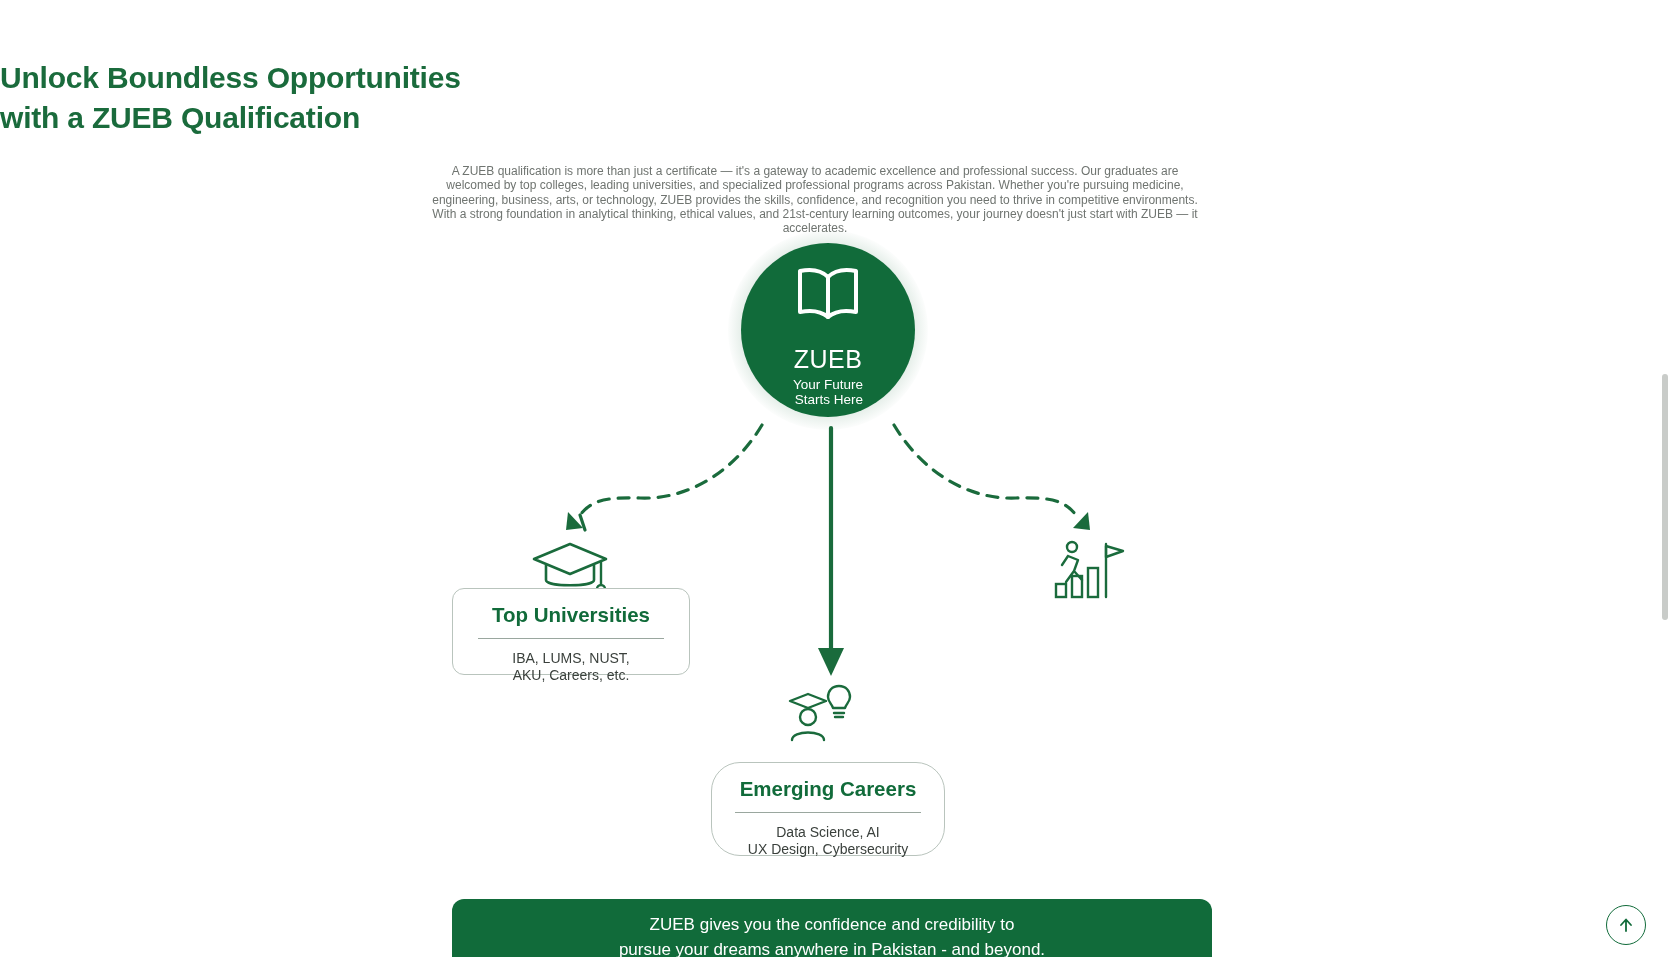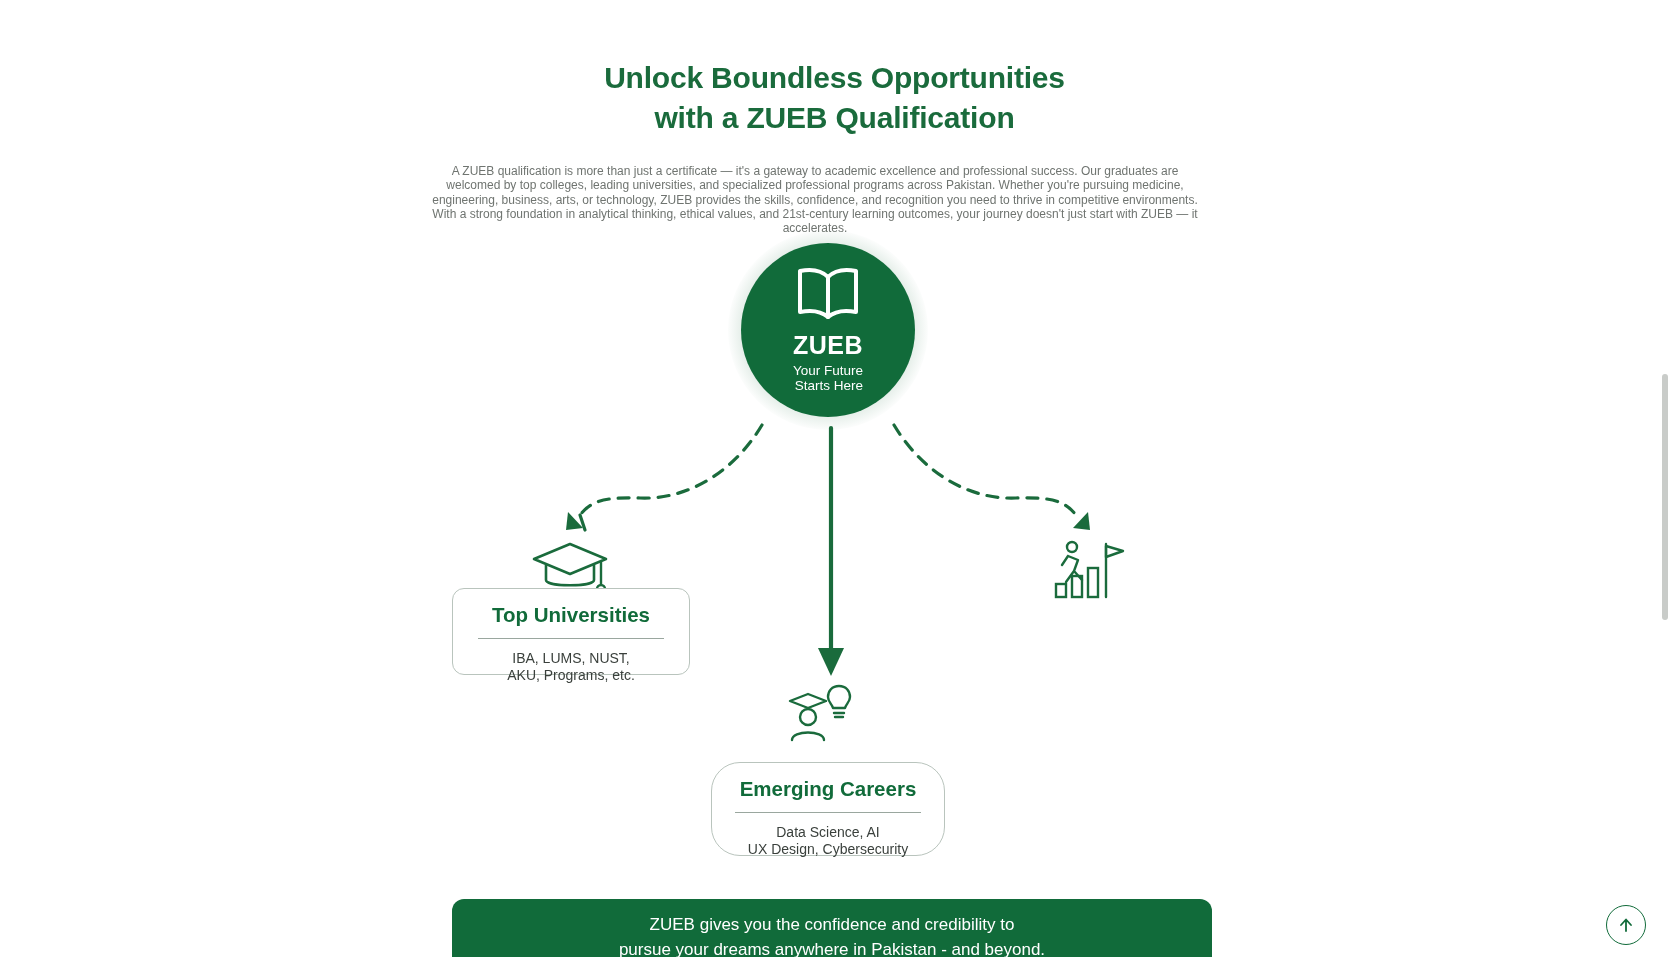--- a/index.html
+++ b/index.html
@@ -21,21 +21,20 @@
     background: #ffffff;
     overflow: hidden;
   }
 
   
   .heading {
     position: absolute;
     top: 58px;
     left: 0;
     width: 1669px;
-    text-align: center;
     color: #1a6b3c;
     font-weight: bold;
     font-size: 30px;
     line-height: 40px;
     letter-spacing: -0.2px;
   }
   .heading .line2 { display: block; }
 
   
   .intro {
@@ -74,23 +73,23 @@
     display: flex;
     flex-direction: column;
     align-items: center;
     justify-content: flex-start;
     padding-top: 22px;
     box-sizing: border-box;
   }
   .hub-icon { width: 72px; height: 58px; }
   .hub-title {
     font-size: 25px;
-    font-weight: bold;
+    font-weight: normal;
     letter-spacing: 0.5px;
-    margin-top: 8px;
+    margin-top: 22px;
   }
   .hub-sub {
     font-size: 13.5px;
     font-weight: normal;
     line-height: 15px;
     text-align: right;
     margin-top: 3px;
   }
 
   
@@ -261,21 +260,21 @@
     <rect x="40" y="30" width="10" height="29" fill="none" stroke="#1a6b3c" stroke-width="2.4"></rect>
     <path d="M58,6 L58,59" fill="none" stroke="#1a6b3c" stroke-width="2.4" stroke-linecap="round"></path>
     <path d="M58,8 L75,13 L58,19 Z" fill="none" stroke="#1a6b3c" stroke-width="2.4" stroke-linejoin="round"></path>
   </svg>
 
   <div class="card card-univ">
     <div class="card-title">Top Universities</div>
     <div class="card-rule"></div>
     <div class="card-body">
       <span>IBA, LUMS, NUST,</span><br>
-      <span>AKU, Programs, etc.</span>
+      <span>AKU, Careers, etc.</span>
     </div>
   </div>
 
   <div class="card card-career">
     <div class="card-title">Emerging Careers</div>
     <div class="card-rule"></div>
     <div class="card-body">
       <span>Data Science, AI</span><br>
       <span>UX Design, Cybersecurity</span>
     </div>

